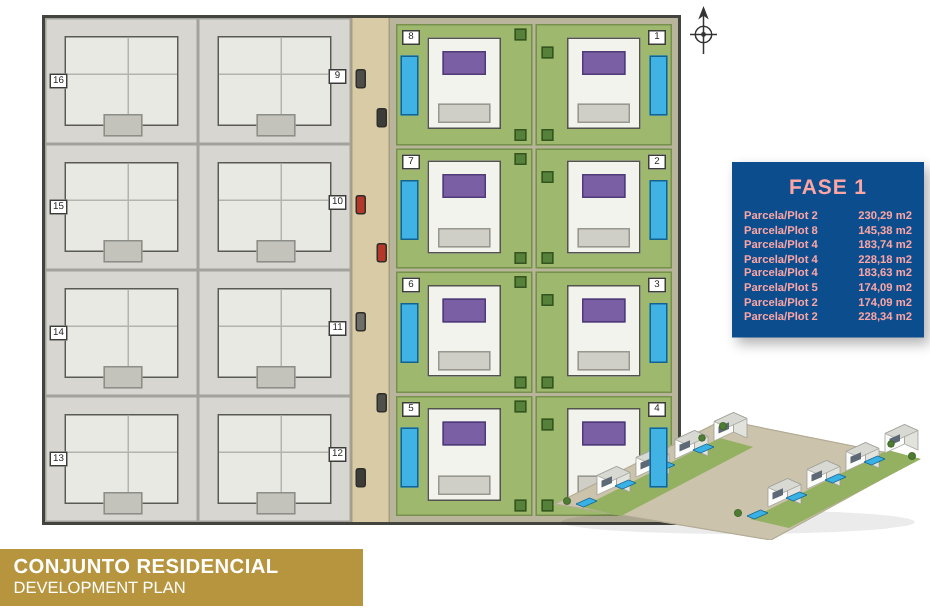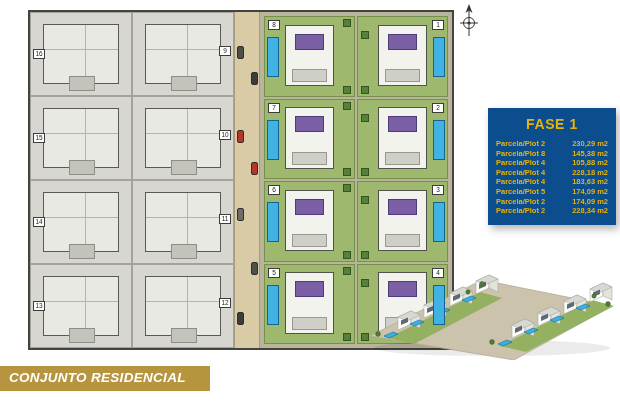--- a/index.html
+++ b/index.html
@@ -45,33 +45,33 @@
         color:#1d1d1b;padding:0 1px;box-sizing:content-box}
   .badge-l{left:2px;top:44%}
   .badge-r{right:2px;top:40%}
   .badge-tl{left:3px;top:3px}
   .badge-tr{right:3px;top:3px}
 
   
   .compass{position:absolute;left:456px;top:4px;width:26px;height:36px}
 
   
-  .fase1{position:absolute;left:488px;top:108px;width:128px;background:#0c4d8d;color:#eab308;
+  .fase1{position:absolute;left:488px;top:108px;width:128px;background:#0c4d8d;color:#fca5a5;
         box-shadow:3px 4px 8px rgba(0,0,0,.30);padding:8px 8px 9px;box-sizing:border-box}
   .ftitle{text-align:center;font-weight:bold;font-size:14px;letter-spacing:.6px;margin-bottom:7px}
   .frow{display:flex;justify-content:space-between;font-size:7.5px;line-height:9.6px}
   .flabel{font-weight:bold}
   .fval{font-weight:bold}
 
   
   .render3d{position:absolute;left:362px;top:242px;width:254px;height:118px}
 
   
-  .banner{position:absolute;left:0;top:366px;width:210px;background:#b6953e;color:#fff;
-        padding:4px 10px 6px 9px;font-style:italic;box-sizing:border-box}
+  .banner{position:absolute;left:0;top:366px;width:242px;background:#b6953e;color:#fff;
+        padding:4px 10px 6px 9px;box-sizing:border-box}
   .bl1{font-size:13.5px;font-weight:bold;letter-spacing:.3px;white-space:nowrap}
   .bl2{font-size:11px;font-weight:normal;margin-top:1px;white-space:nowrap}
 </style>
 </head>
 <body>
 
 <div class="page">
 
   <div class="plan">
 
@@ -179,21 +179,21 @@
     <div class="frow">
       <span class="flabel">Parcela/Plot 2</span>
       <span class="fval">230,29 m2</span>
     </div>
     <div class="frow">
       <span class="flabel">Parcela/Plot 8</span>
       <span class="fval">145,38 m2</span>
     </div>
     <div class="frow">
       <span class="flabel">Parcela/Plot 4</span>
-      <span class="fval">105,88 m2</span>
+      <span class="fval">183,74 m2</span>
     </div>
     <div class="frow">
       <span class="flabel">Parcela/Plot 4</span>
       <span class="fval">228,18 m2</span>
     </div>
     <div class="frow">
       <span class="flabel">Parcela/Plot 4</span>
       <span class="fval">183,63 m2</span>
     </div>
     <div class="frow">
@@ -247,15 +247,16 @@
       <circle cx="120" cy="42" r="2.4" fill="#4e7c33" stroke="#3a5d24" stroke-width="0.5"></circle>
       <circle cx="130" cy="100" r="2.4" fill="#4e7c33" stroke="#3a5d24" stroke-width="0.5"></circle>
       <circle cx="246" cy="62" r="2.4" fill="#4e7c33" stroke="#3a5d24" stroke-width="0.5"></circle>
       <circle cx="106" cy="50" r="2.2" fill="#4e7c33" stroke="#3a5d24" stroke-width="0.5"></circle>
       <circle cx="232" cy="54" r="2.2" fill="#4e7c33" stroke="#3a5d24" stroke-width="0.5"></circle>
     </svg>
   </div>
 
   <div class="banner">
     <div class="bl1">CONJUNTO RESIDENCIAL</div>
+    <div class="bl2">DEVELOPMENT PLAN</div>
   </div>
 
 </div>
 
 </body></html>

